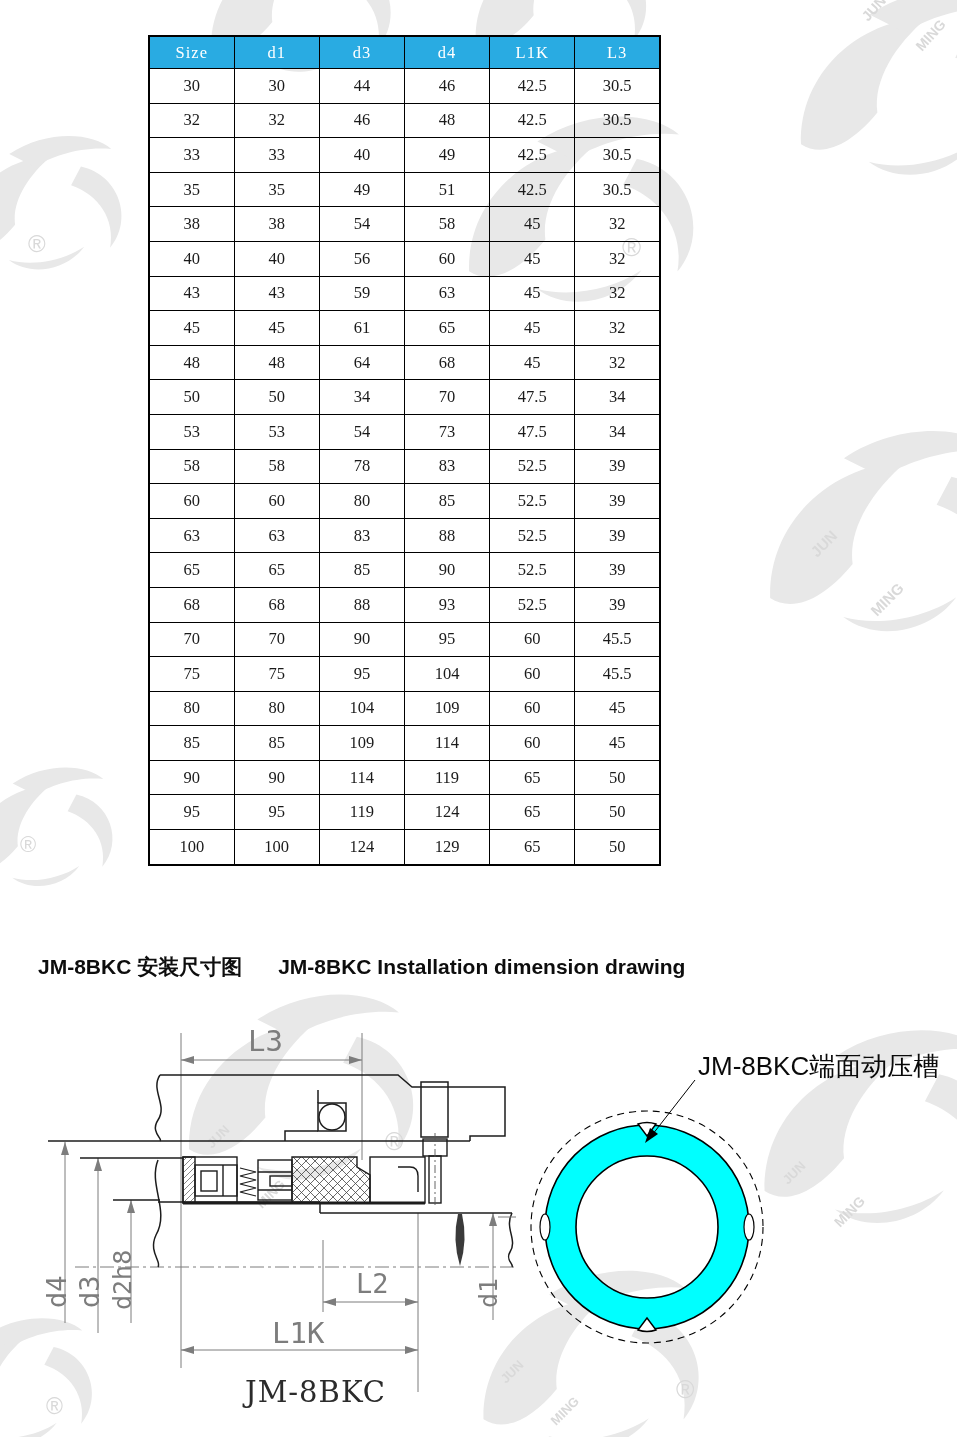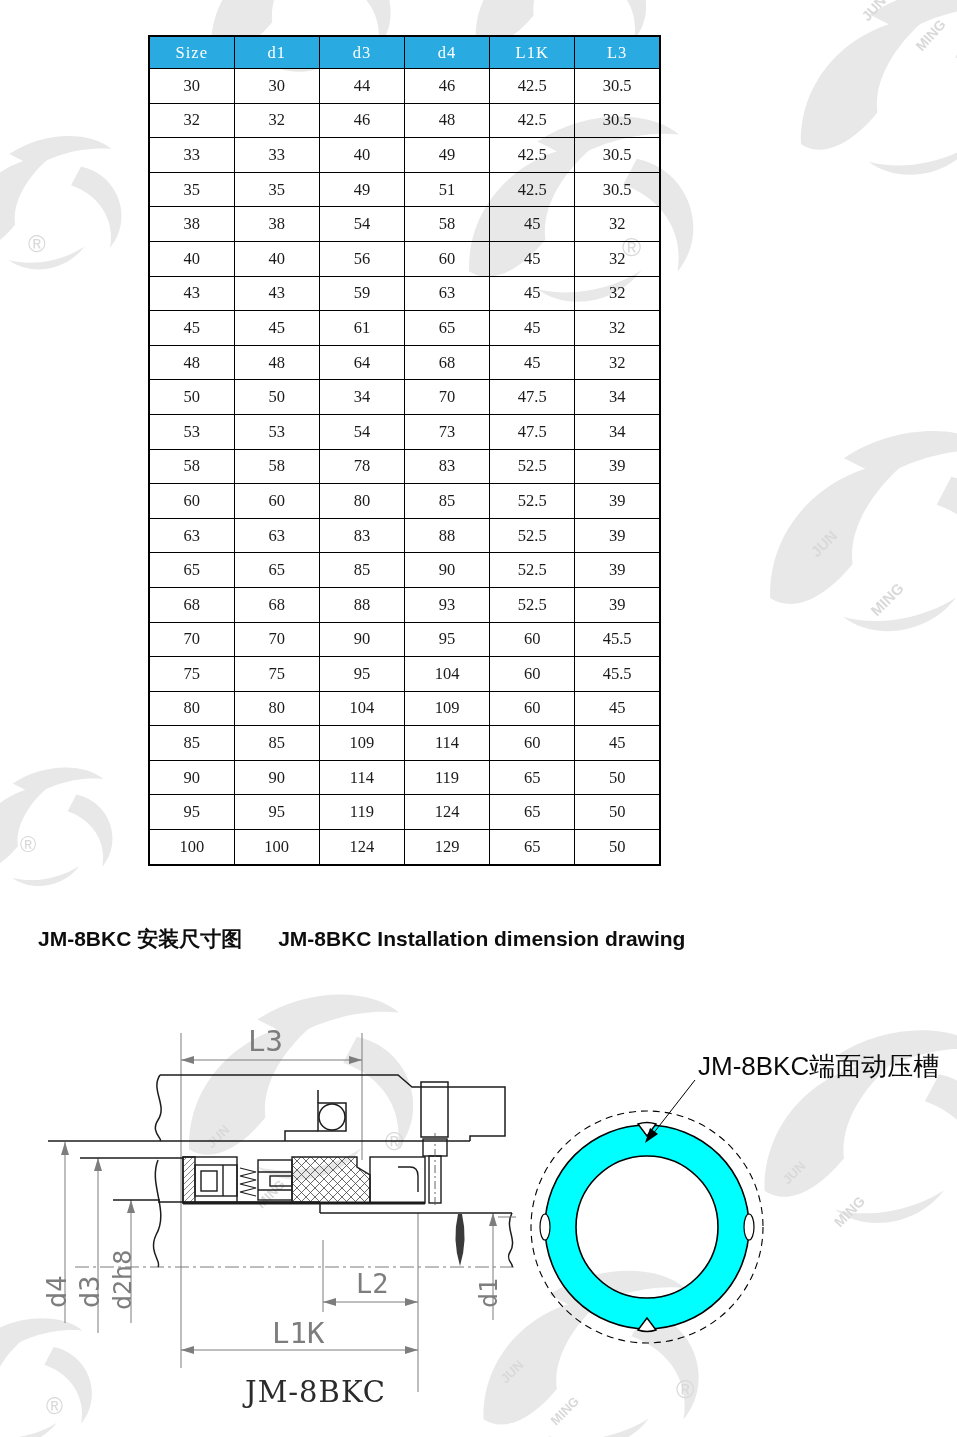--- a/index.html
+++ b/index.html
@@ -9,21 +9,21 @@
   
   .spec-table-wrap{position:absolute;left:148px;top:35px;z-index:2;}
   table.spec{border-collapse:collapse;table-layout:fixed;width:513px;background:transparent;
              font-family:"Liberation Serif","DejaVu Serif",serif;}
   table.spec th,table.spec td{border:1px solid #000;text-align:center;vertical-align:middle;
              font-size:16.5px;color:#1a1a1a;padding:0;background:transparent;}
   table.spec{border:2px solid #000;}
   table.spec th{height:31px;color:#fff;font-weight:normal;letter-spacing:1px;}
   table.spec td{height:33.6px;}
   
-  .heading{position:absolute;left:38px;top:925px;z-index:2;font-weight:bold;font-size:21px;
+  .heading{position:absolute;left:38px;top:953px;z-index:2;font-weight:bold;font-size:21px;
            color:#0d0d0d;white-space:nowrap;}
   .heading .en{margin-left:36px;}
   
   .xsec{position:absolute;left:0;top:1020px;z-index:2;}
   .ringd{position:absolute;left:490px;top:1020px;z-index:2;}
   svg text.dim{font-family:"DejaVu Sans Mono","Liberation Mono",monospace;fill:#7d7d7d;}
   svg text.cap{font-family:"DejaVu Serif","Liberation Serif",serif;fill:#2b2b2b;}
   svg text.ringlab{font-family:"Liberation Sans",sans-serif;fill:#0a0a0a;}
   svg .wmtxt{font-family:"Liberation Sans",sans-serif;font-weight:bold;}
 </style>

